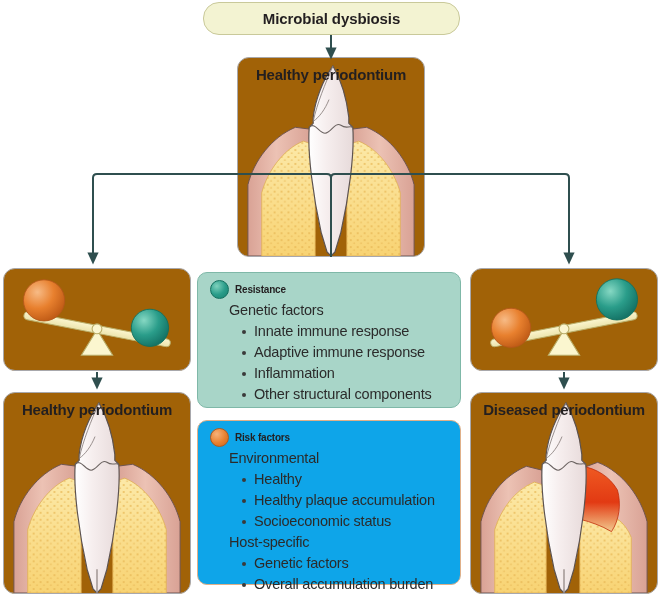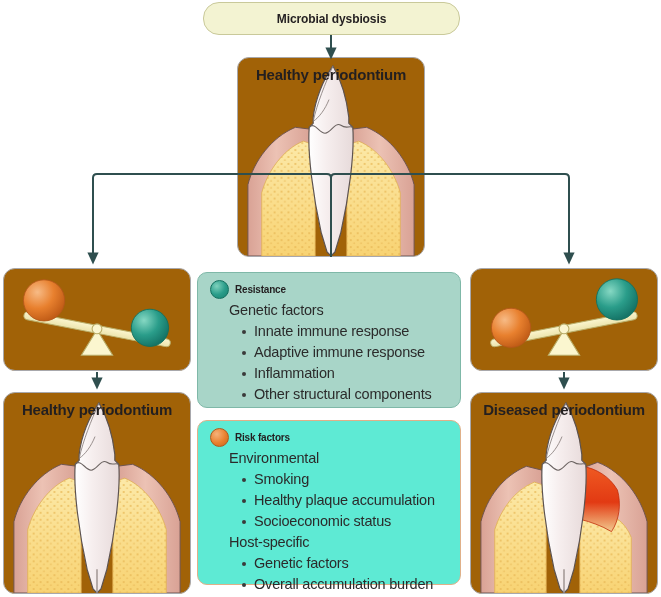--- a/index.html
+++ b/index.html
@@ -35,21 +35,21 @@
     left: 203px; top: 2px;
     width: 257px; height: 33px;
     background: #f3f3d2;
     border: 1.2px solid #c9c99a;
     border-radius: 16px;
     display: flex;
     align-items: center;
     justify-content: center;
   }
   #title-box .label {
-    font-size: 12px;
+    font-size: 15px;
     font-weight: bold;
     letter-spacing: -0.1px;
   }
   
   #top-tooth-box   { left: 237px; top: 57px;  width: 188px; height: 200px; }
   #left-tooth-box  { left: 3px;   top: 392px; width: 188px; height: 202px; }
   #right-tooth-box { left: 470px; top: 392px; width: 188px; height: 202px; padding-left: 26px; }
   #left-scale-box  { left: 3px;   top: 268px; width: 188px; height: 103px; }
   #right-scale-box { left: 470px; top: 268px; width: 188px; height: 103px; }
 
@@ -82,21 +82,21 @@
   #resistance-box {
     left: 197px; top: 272px;
     width: 264px; height: 136px;
     background: #a8d5c8;
     border: 1.2px solid #7fb8a8;
     border-radius: 10px;
   }
   #risk-box {
     left: 197px; top: 420px;
     width: 264px; height: 165px;
-    background: #5eead4;
+    background: #0ea5e9;
     border: 1.2px solid #e0b089;
     border-radius: 10px;
     padding-left: 15px;
   }
   .info-head {
     position: absolute;
     left: 12px;
     top: 7px;
     display: flex;
     align-items: center;
@@ -297,21 +297,21 @@
   </div>
 
   <div class="box" id="risk-box">
     <div class="info-head">
       <span class="sphere sphere-orange"></span>
       <span class="head-text">Risk factors</span>
     </div>
     <div class="info-body">
       <div class="group">Environmental</div>
       <ul>
-        <li>Smoking</li>
+        <li>Healthy</li>
         <li>Healthy plaque accumulation</li>
         <li>Socioeconomic status</li>
       </ul>
       <div class="group">Host-specific</div>
       <ul>
         <li>Genetic factors</li>
         <li>Overall accumulation burden</li>
       </ul>
     </div>
   </div>

